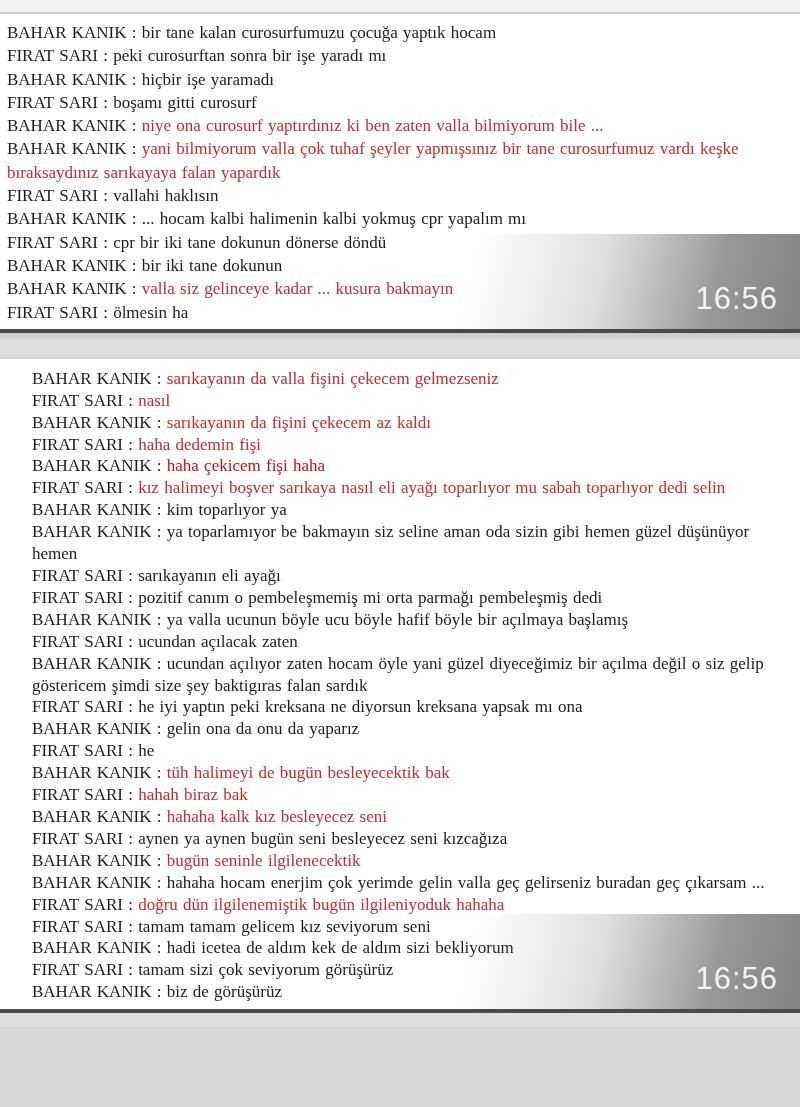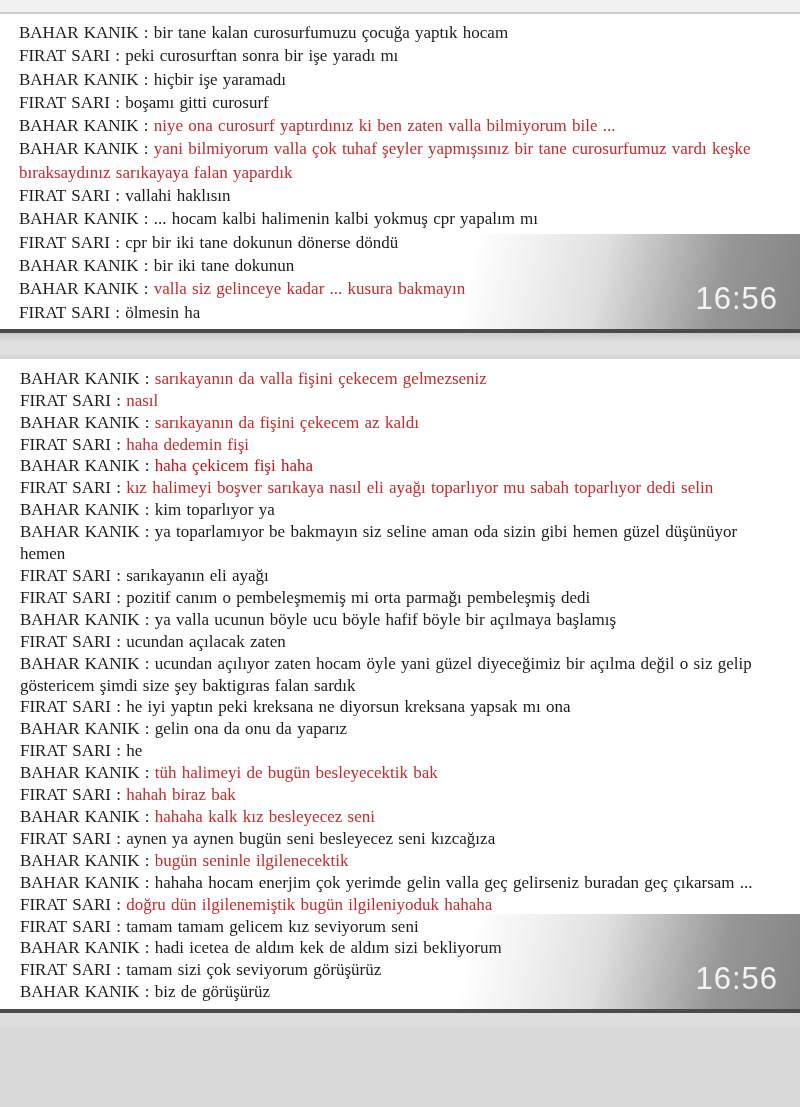--- a/index.html
+++ b/index.html
@@ -15,22 +15,22 @@
     height:12px;
     background:#f1f1f1;
     border-bottom:2px solid #cdcdcd;
   }
   .block{
     position:relative;
     background:#ffffff;
     border-bottom:4px solid #4a4a4a;
   }
   .messages{position:relative;z-index:1;}
-  .block1 .messages{padding:7px 14px 5px 19px;}
-  .block2 .messages{padding:9px 24px 6px 20px;}
+  .block1 .messages{padding:7px 14px 5px 7px;}
+  .block2 .messages{padding:9px 24px 6px 20px;margin-left:12px;}
   .msg{
     margin:0;
     font-size:17px;
     color:var(--ink-black,#1c1c1c);
     word-spacing:1px;
   }
   .block1 .msg{line-height:23.3px;}
   .block2 .msg{line-height:21.9px;}
   .speaker{color:var(--ink-black,#1c1c1c);}
   .sep{color:var(--ink-black,#1c1c1c);}

